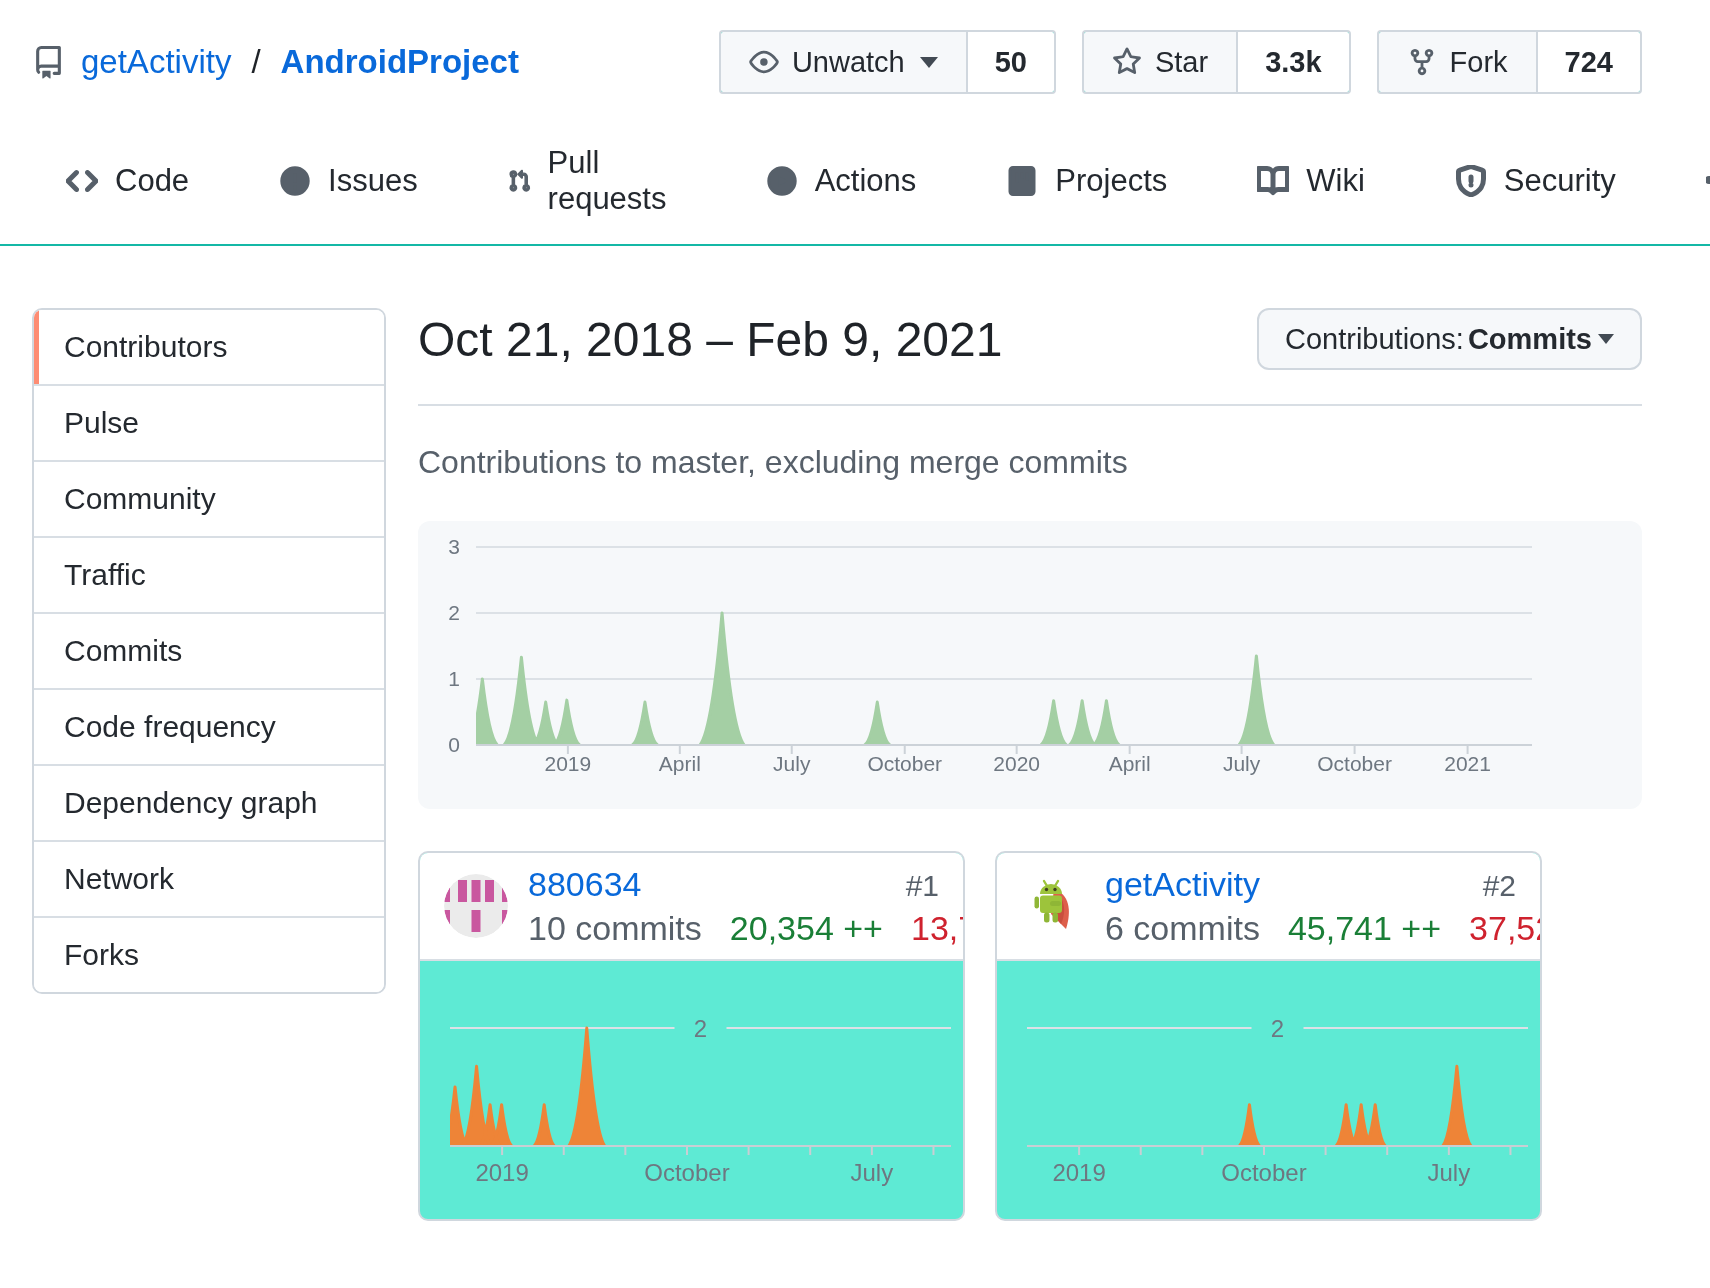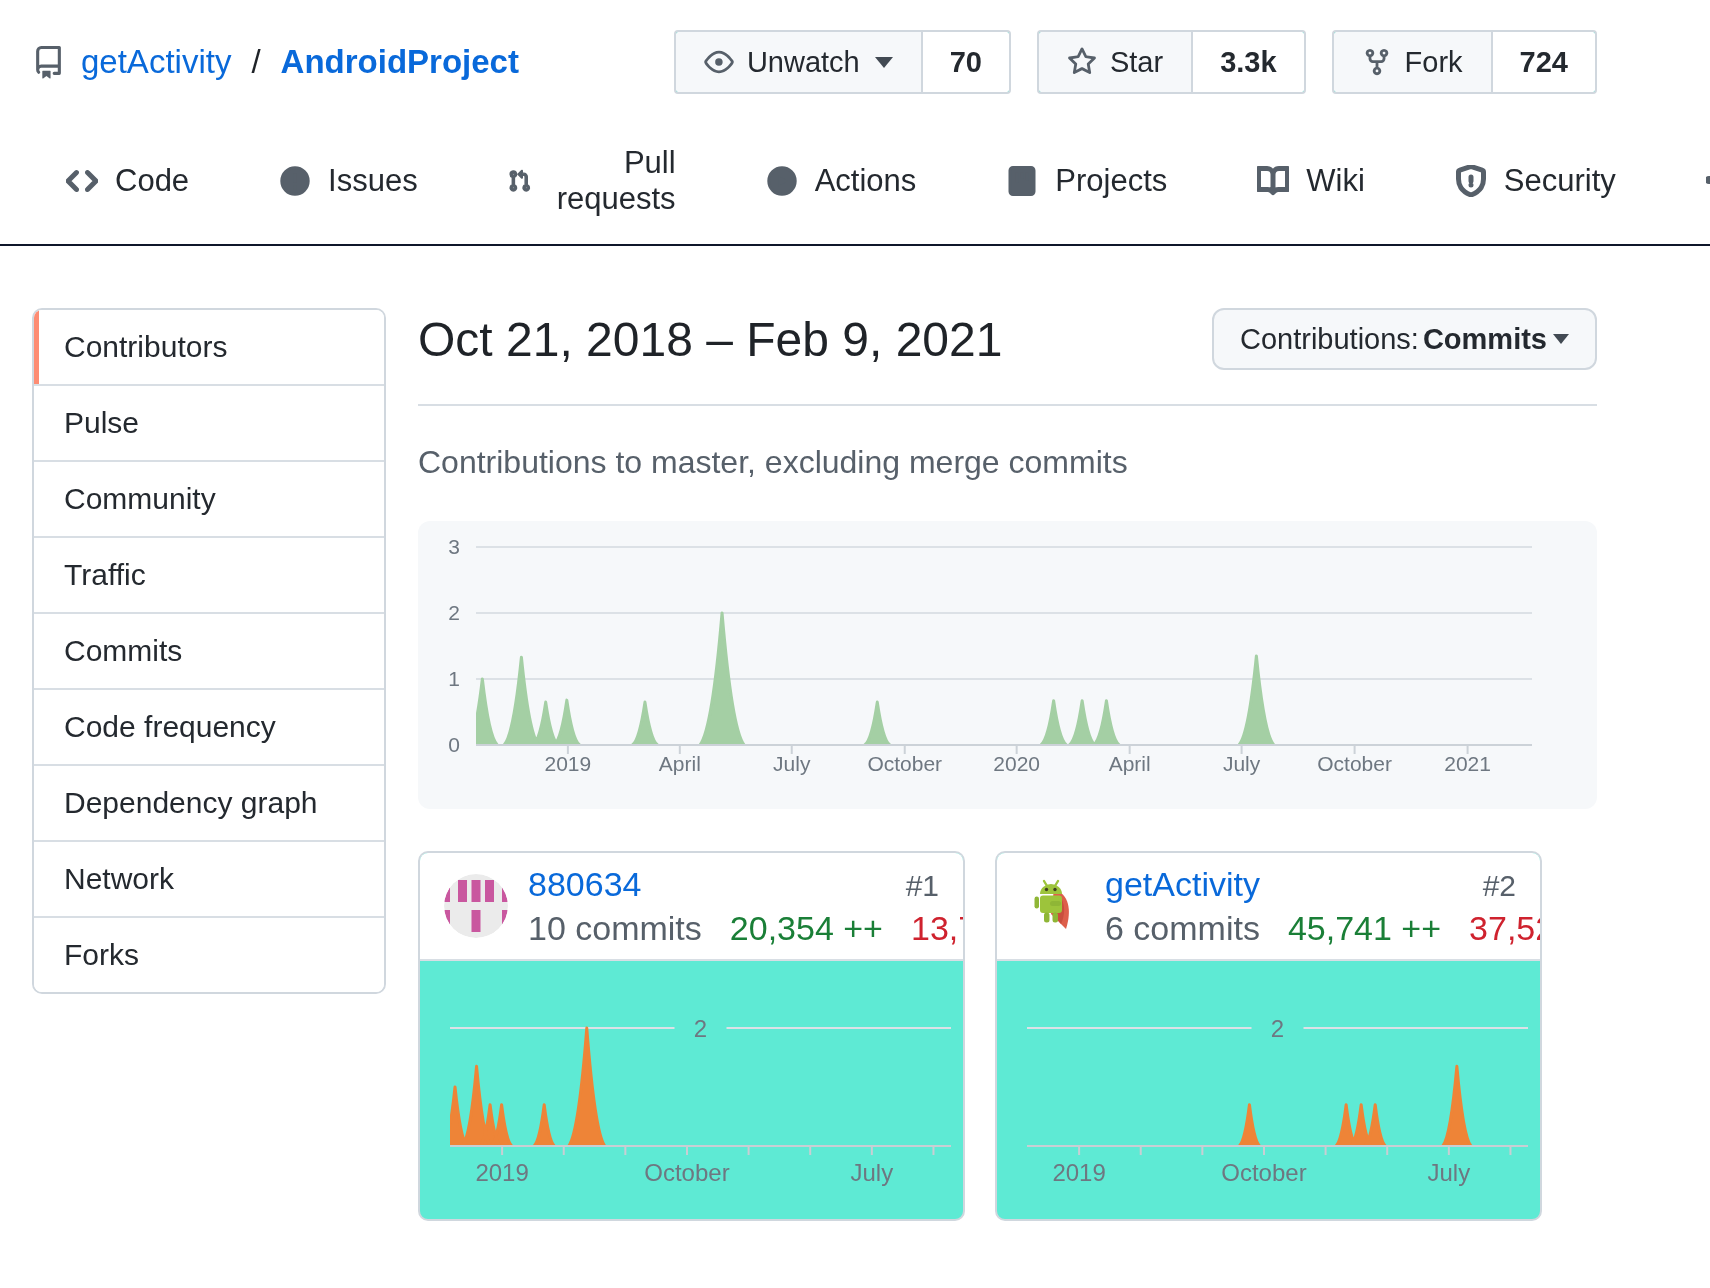--- a/index.html
+++ b/index.html
@@ -2,38 +2,38 @@
 <html><head>
 <meta charset="utf-8">
 <style>
   * { box-sizing: border-box; }
   html,body { margin:0; padding:0; }
   body {
     width:1710px; height:1288px; background:#ffffff;
     font-family:"Liberation Sans","DejaVu Sans",sans-serif;
     color:#1f2328; overflow:hidden;
   }
-  .container { padding-left:32px; padding-right:113px; }
+  .container { padding-left:32px; padding-right:68px; }
 
   
   .repo-header { display:flex; justify-content:space-between; align-items:center; padding-top:30px; }
   .repo-title { display:flex; align-items:center; gap:16px; font-size:33px; }
   .repo-title svg { width:33px; height:33px; fill:#57606a; }
   .repo-link { color:#0969da; text-decoration:none; }
   .repo-sep { color:#1f2328; padding:0 4px; }
   .repo-name { font-weight:700; }
   .actions { display:flex; gap:26px; }
   .btn-group { display:flex; border:2px solid #d0d7de; border-radius:4px; overflow:hidden; background:#14b8a6; }
   .btn-main { display:flex; align-items:center; gap:13px; background:#f6f8fa; padding:0 28px; height:60px; font-size:29px; font-weight:500; color:#24292f; cursor:pointer; }
   .btn-main svg { width:30px; height:30px; fill:#57606a; }
   .btn-count { display:flex; align-items:center; background:#fff; border-left:2px solid #d0d7de; padding:0 27px; font-size:29px; font-weight:700; color:#24292f; cursor:pointer; }
   .caret { width:0; height:0; border-left:9px solid transparent; border-right:9px solid transparent; border-top:11px solid #424a53; margin-left:2px; }
 
   
-  .tabs-wrap { border-bottom:2px solid #0f172a; margin-top:24px;text-align:right; }
+  .tabs-wrap { border-bottom:2px solid #14b8a6; margin-top:24px; }
   .tabs { display:flex; align-items:center; padding-left:56px; padding-right:170px; }
   .tab { display:flex; align-items:center; gap:17px; font-size:31px; color:#24292f; padding:27px 10px; margin-right:70px; cursor:pointer; text-decoration:none; }
   .tab svg { width:32px; height:32px; fill:#57606a; stroke:#57606a; }
   .tab-kebab { margin-left:auto; margin-right:0; }
 
   
   .content { display:flex; gap:32px; margin-top:62px; align-items:flex-start; }
   .sidebar { width:354px; border:2px solid #d0d7de; border-radius:10px; overflow:hidden; flex:none; }
   .side-item { position:relative; font-size:30px; color:#24292f; padding:20px 0 20px 30px; border-top:2px solid #d8dee4; cursor:pointer; background:#fff; }
   .side-item:first-child { border-top:none; }
@@ -79,21 +79,21 @@
     </div>
     <div class="actions">
       <div class="btn-group">
         <div class="btn-main">
           <svg viewBox="0 0 16 16">
               <path d="M8 2c1.981 0 3.671.992 4.933 2.078 1.27 1.091 2.187 2.345 2.637 3.023a1.62 1.62 0 0 1 0 1.798c-.45.678-1.367 1.932-2.637 3.023C11.67 13.008 9.981 14 8 14c-1.981 0-3.671-.992-4.933-2.078C1.797 10.83.88 9.576.43 8.898a1.62 1.62 0 0 1 0-1.798c.45-.677 1.367-1.931 2.637-3.022C4.33 2.992 6.019 2 8 2ZM1.679 7.932a.12.12 0 0 0 0 .136c.411.622 1.241 1.75 2.366 2.717C5.176 11.758 6.527 12.5 8 12.5c1.473 0 2.825-.742 3.955-1.715 1.124-.967 1.954-2.096 2.366-2.717a.12.12 0 0 0 0-.136c-.412-.621-1.242-1.75-2.366-2.717C10.824 4.242 9.473 3.5 8 3.5c-1.473 0-2.825.742-3.955 1.715-1.124.967-1.954 2.096-2.366 2.717ZM8 10a2 2 0 1 1-.001-3.999A2 2 0 0 1 8 10Z"></path>
             </svg>
           <span>Unwatch</span>
           <span class="caret"></span>
         </div>
-        <div class="btn-count">70</div>
+        <div class="btn-count">50</div>
       </div>
       <div class="btn-group">
         <div class="btn-main">
           <svg viewBox="0 0 16 16">
               <path d="M8 .25a.75.75 0 0 1 .673.418l1.882 3.815 4.21.612a.75.75 0 0 1 .416 1.279l-3.046 2.97.719 4.192a.751.751 0 0 1-1.088.791L8 12.347l-3.766 1.98a.75.75 0 0 1-1.088-.79l.72-4.194L.818 6.374a.75.75 0 0 1 .416-1.28l4.21-.611L7.327.668A.75.75 0 0 1 8 .25Zm0 2.445L6.615 5.5a.75.75 0 0 1-.564.41l-3.097.45 2.24 2.184a.75.75 0 0 1 .216.664l-.528 3.084 2.769-1.456a.75.75 0 0 1 .698 0l2.77 1.456-.53-3.084a.75.75 0 0 1 .216-.664l2.24-2.183-3.096-.45a.75.75 0 0 1-.564-.41L8 2.694Z"></path>
             </svg>
           <span>Star</span>
         </div>
         <div class="btn-count">3.3k</div>
       </div>

